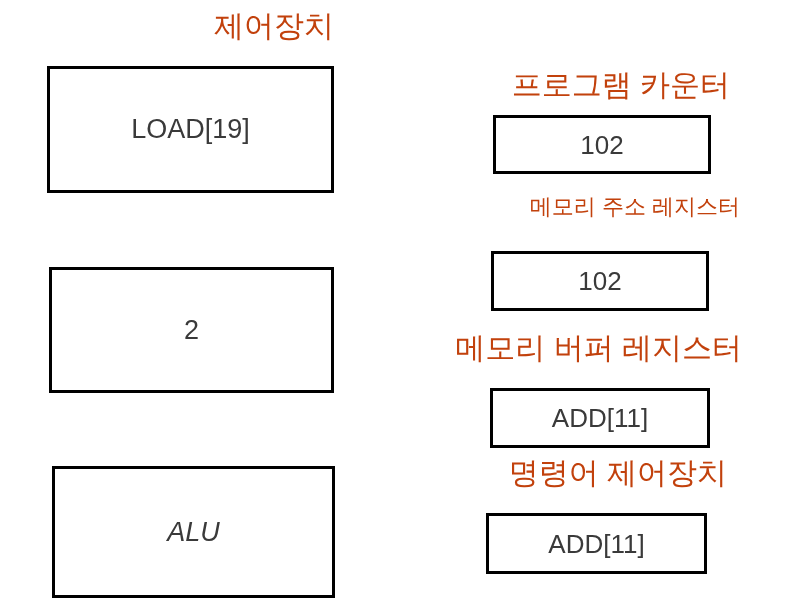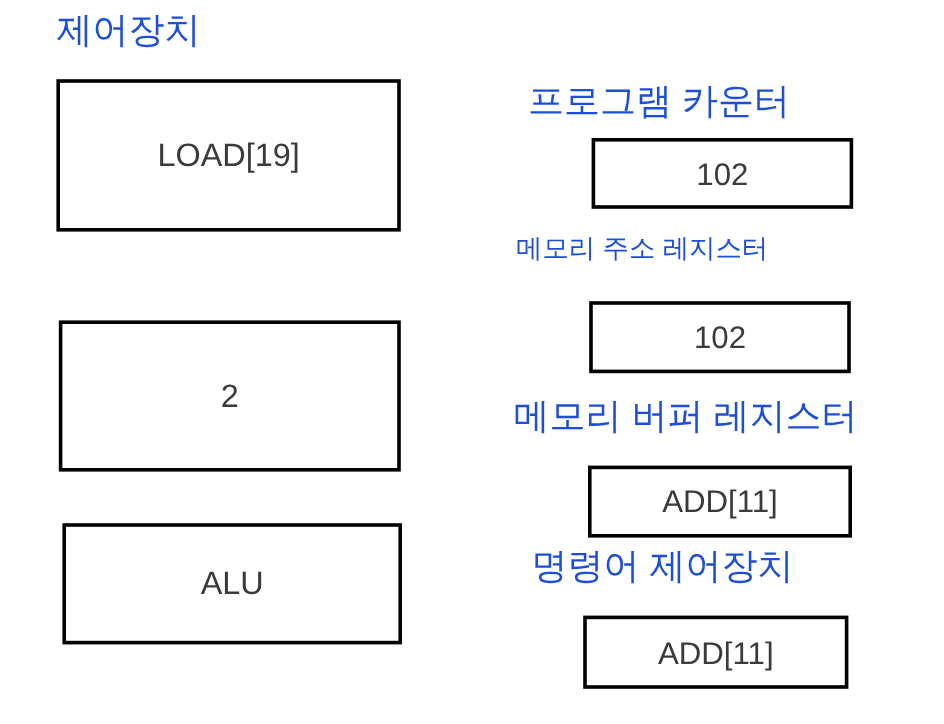--- a/index.html
+++ b/index.html
@@ -13,23 +13,23 @@
   }
   #diagram {
     position: relative;
     width: 787px;
     height: 603px;
     background: #ffffff;
     overflow: hidden;
   }
   .caption {
     position: absolute;
-    text-align: left;
+    text-align: right;
     white-space: nowrap;
-    color: #1d4ed8;
+    color: #c2410c;
     font-weight: 400;
     line-height: 1;
   }
   .reg-box {
     position: absolute;
     box-sizing: border-box;
     background: #ffffff;
     border: 3px solid #000000;
     display: flex;
     align-items: center;
@@ -45,21 +45,21 @@
     margin-left: 16px;
   }
 
   
   .cap-control   { left: 47px;  top: 11px;  width: 287px; font-size: 30px; }
   .box-control   { left: 47px;  top: 66px;  width: 287px; height: 127px; font-size: 27px; }
 
   .cap-acc       { left: 47px;  top: 212px; width: 287px; font-size: 30px; }
   .box-acc       { left: 49px;  top: 267px; width: 285px; height: 126px; font-size: 27px; }
 
-  .box-alu       { left: 52px;  top: 436px; width: 283px; height: 101px; font-size: 27px; }
+  .box-alu       { left: 52px;  top: 466px; width: 283px; height: 132px; font-size: 27px; font-style: italic; }
 
   
   .cap-pc        { left: 440px; top: 70px;  width: 290px; font-size: 30px; }
   .box-pc        { left: 477px; top: 115px; width: 218px; height: 59px;  font-size: 26px; }
 
   .cap-mar       { left: 430px; top: 196px; width: 310px; font-size: 22px; }
   .box-mar       { left: 475px; top: 251px; width: 218px; height: 60px;  font-size: 26px; }
 
   .cap-mbr       { left: 428px; top: 333px; width: 314px; font-size: 30px; }
   .box-mbr       { left: 474px; top: 388px; width: 220px; height: 60px;  font-size: 26px; }

